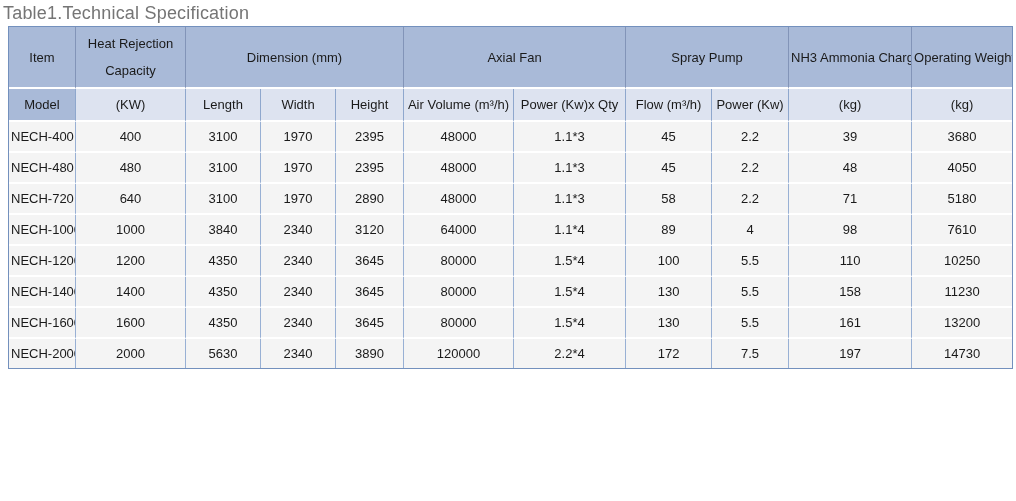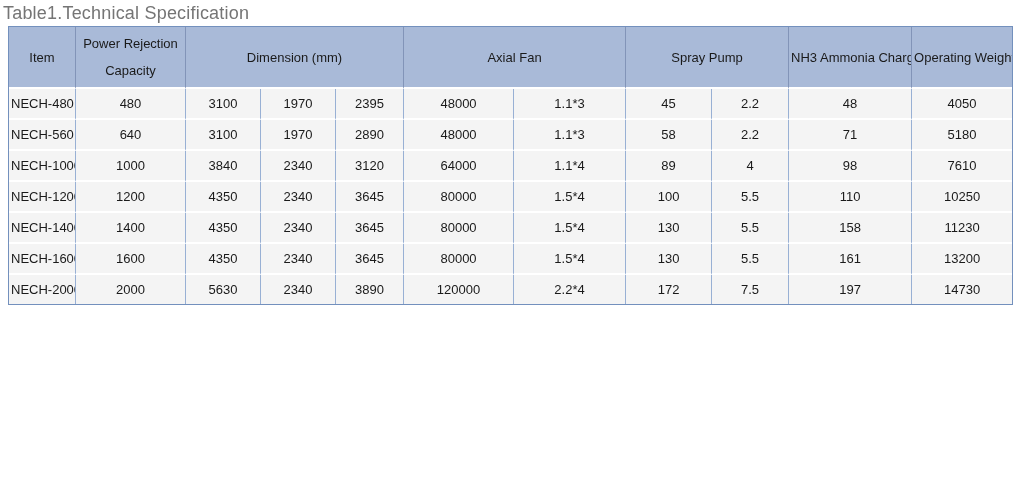--- a/index.html
+++ b/index.html
@@ -83,46 +83,72 @@
         <col style="width: 112px;">
         <col style="width: 86px;">
         <col style="width: 77px;">
         <col style="width: 123px;">
         <col style="width: 100px;">
       </colgroup>
     <thead>
       <tr class="h1">
         <th>Item</th>
         <th class="two-line">
-          <div>Power Rejection</div>
+          <div>Heat Rejection</div>
           <div>Capacity</div>
         </th>
         <th colspan="3">Dimension (mm)</th>
         <th colspan="2">Axial Fan</th>
         <th colspan="2">Spray Pump</th>
         <th>NH3 Ammonia Charge</th>
         <th>Operating Weight</th>
       </tr>
+      <tr class="h2">
+        <th class="dark">Model</th>
+        <th>(KW)</th>
+        <th>Length</th>
+        <th>Width</th>
+        <th>Height</th>
+        <th>Air Volume  (m³/h)</th>
+        <th>Power (Kw)x Qty</th>
+        <th>Flow (m³/h)</th>
+        <th>Power (Kw)</th>
+        <th>(kg)</th>
+        <th>(kg)</th>
+      </tr>
     </thead>
     <tbody>
+        <tr>
+          <td>NECH-400</td>
+          <td>400</td>
+          <td>3100</td>
+          <td>1970</td>
+          <td>2395</td>
+          <td>48000</td>
+          <td>1.1*3</td>
+          <td>45</td>
+          <td>2.2</td>
+          <td>39</td>
+          <td>3680</td>
+        </tr>
         <tr>
           <td>NECH-480</td>
           <td>480</td>
           <td>3100</td>
           <td>1970</td>
           <td>2395</td>
           <td>48000</td>
           <td>1.1*3</td>
           <td>45</td>
           <td>2.2</td>
           <td>48</td>
           <td>4050</td>
         </tr>
         <tr>
-          <td>NECH-560</td>
+          <td>NECH-720</td>
           <td>640</td>
           <td>3100</td>
           <td>1970</td>
           <td>2890</td>
           <td>48000</td>
           <td>1.1*3</td>
           <td>58</td>
           <td>2.2</td>
           <td>71</td>
           <td>5180</td>

